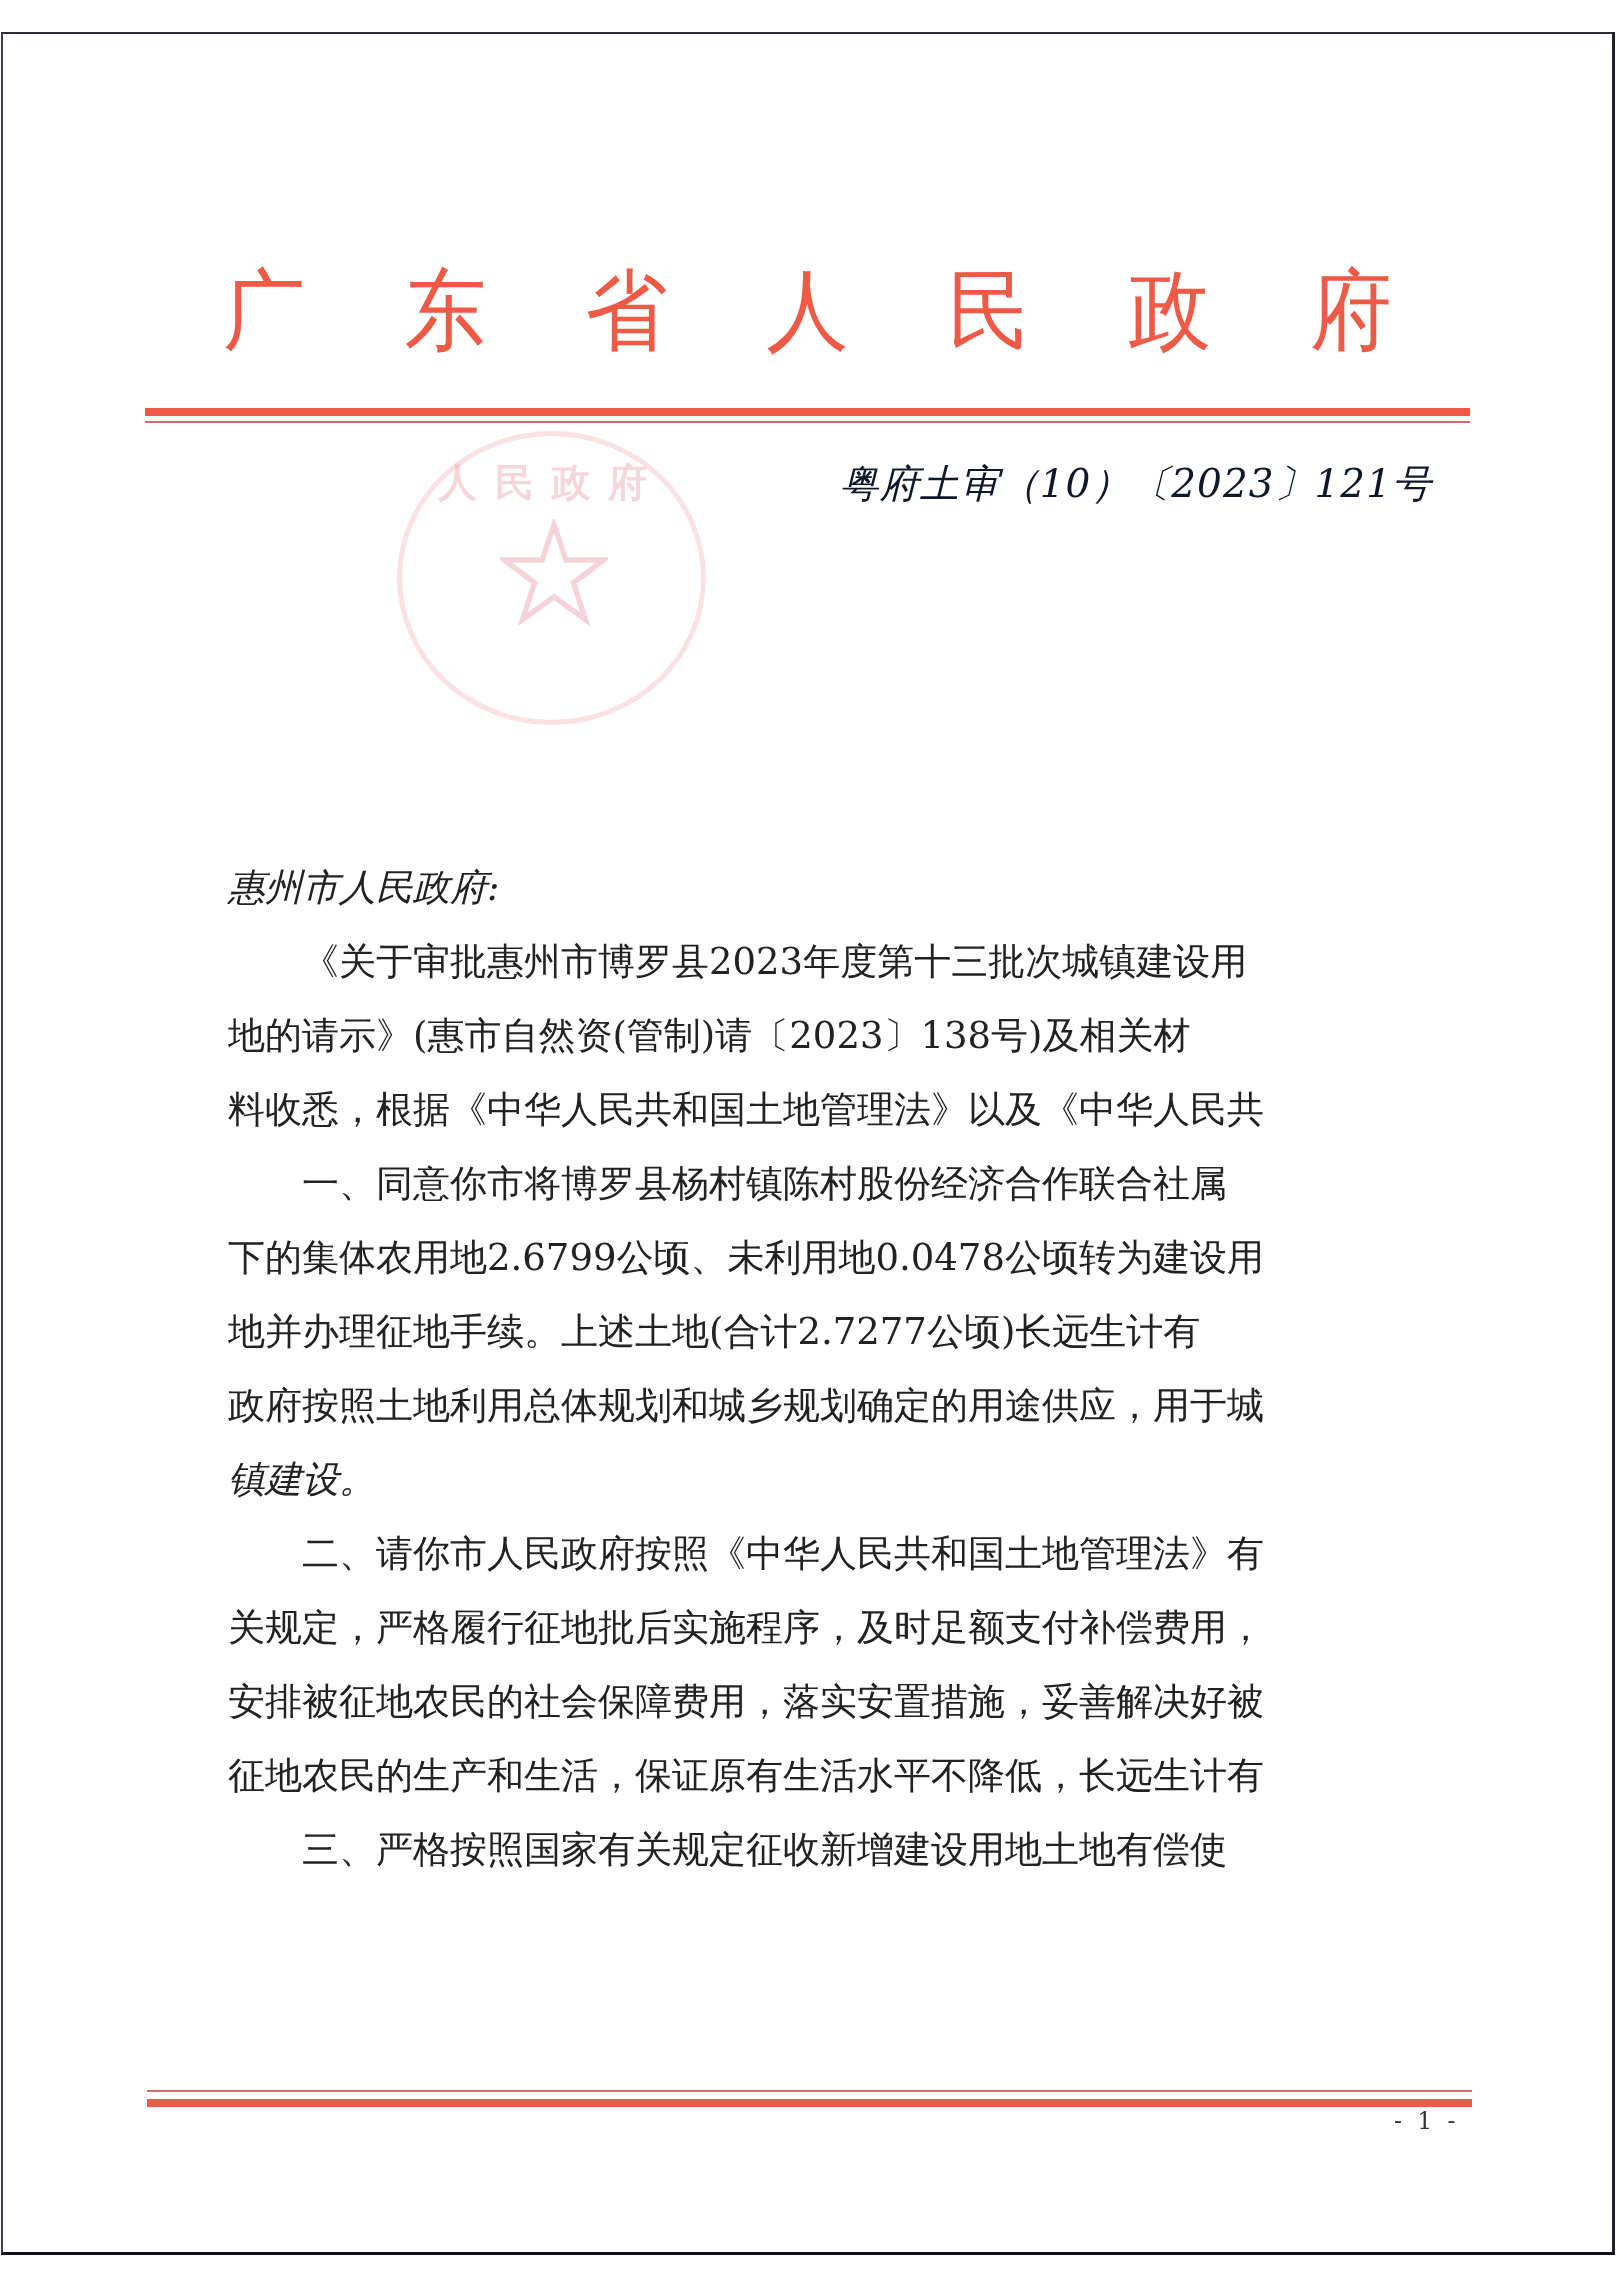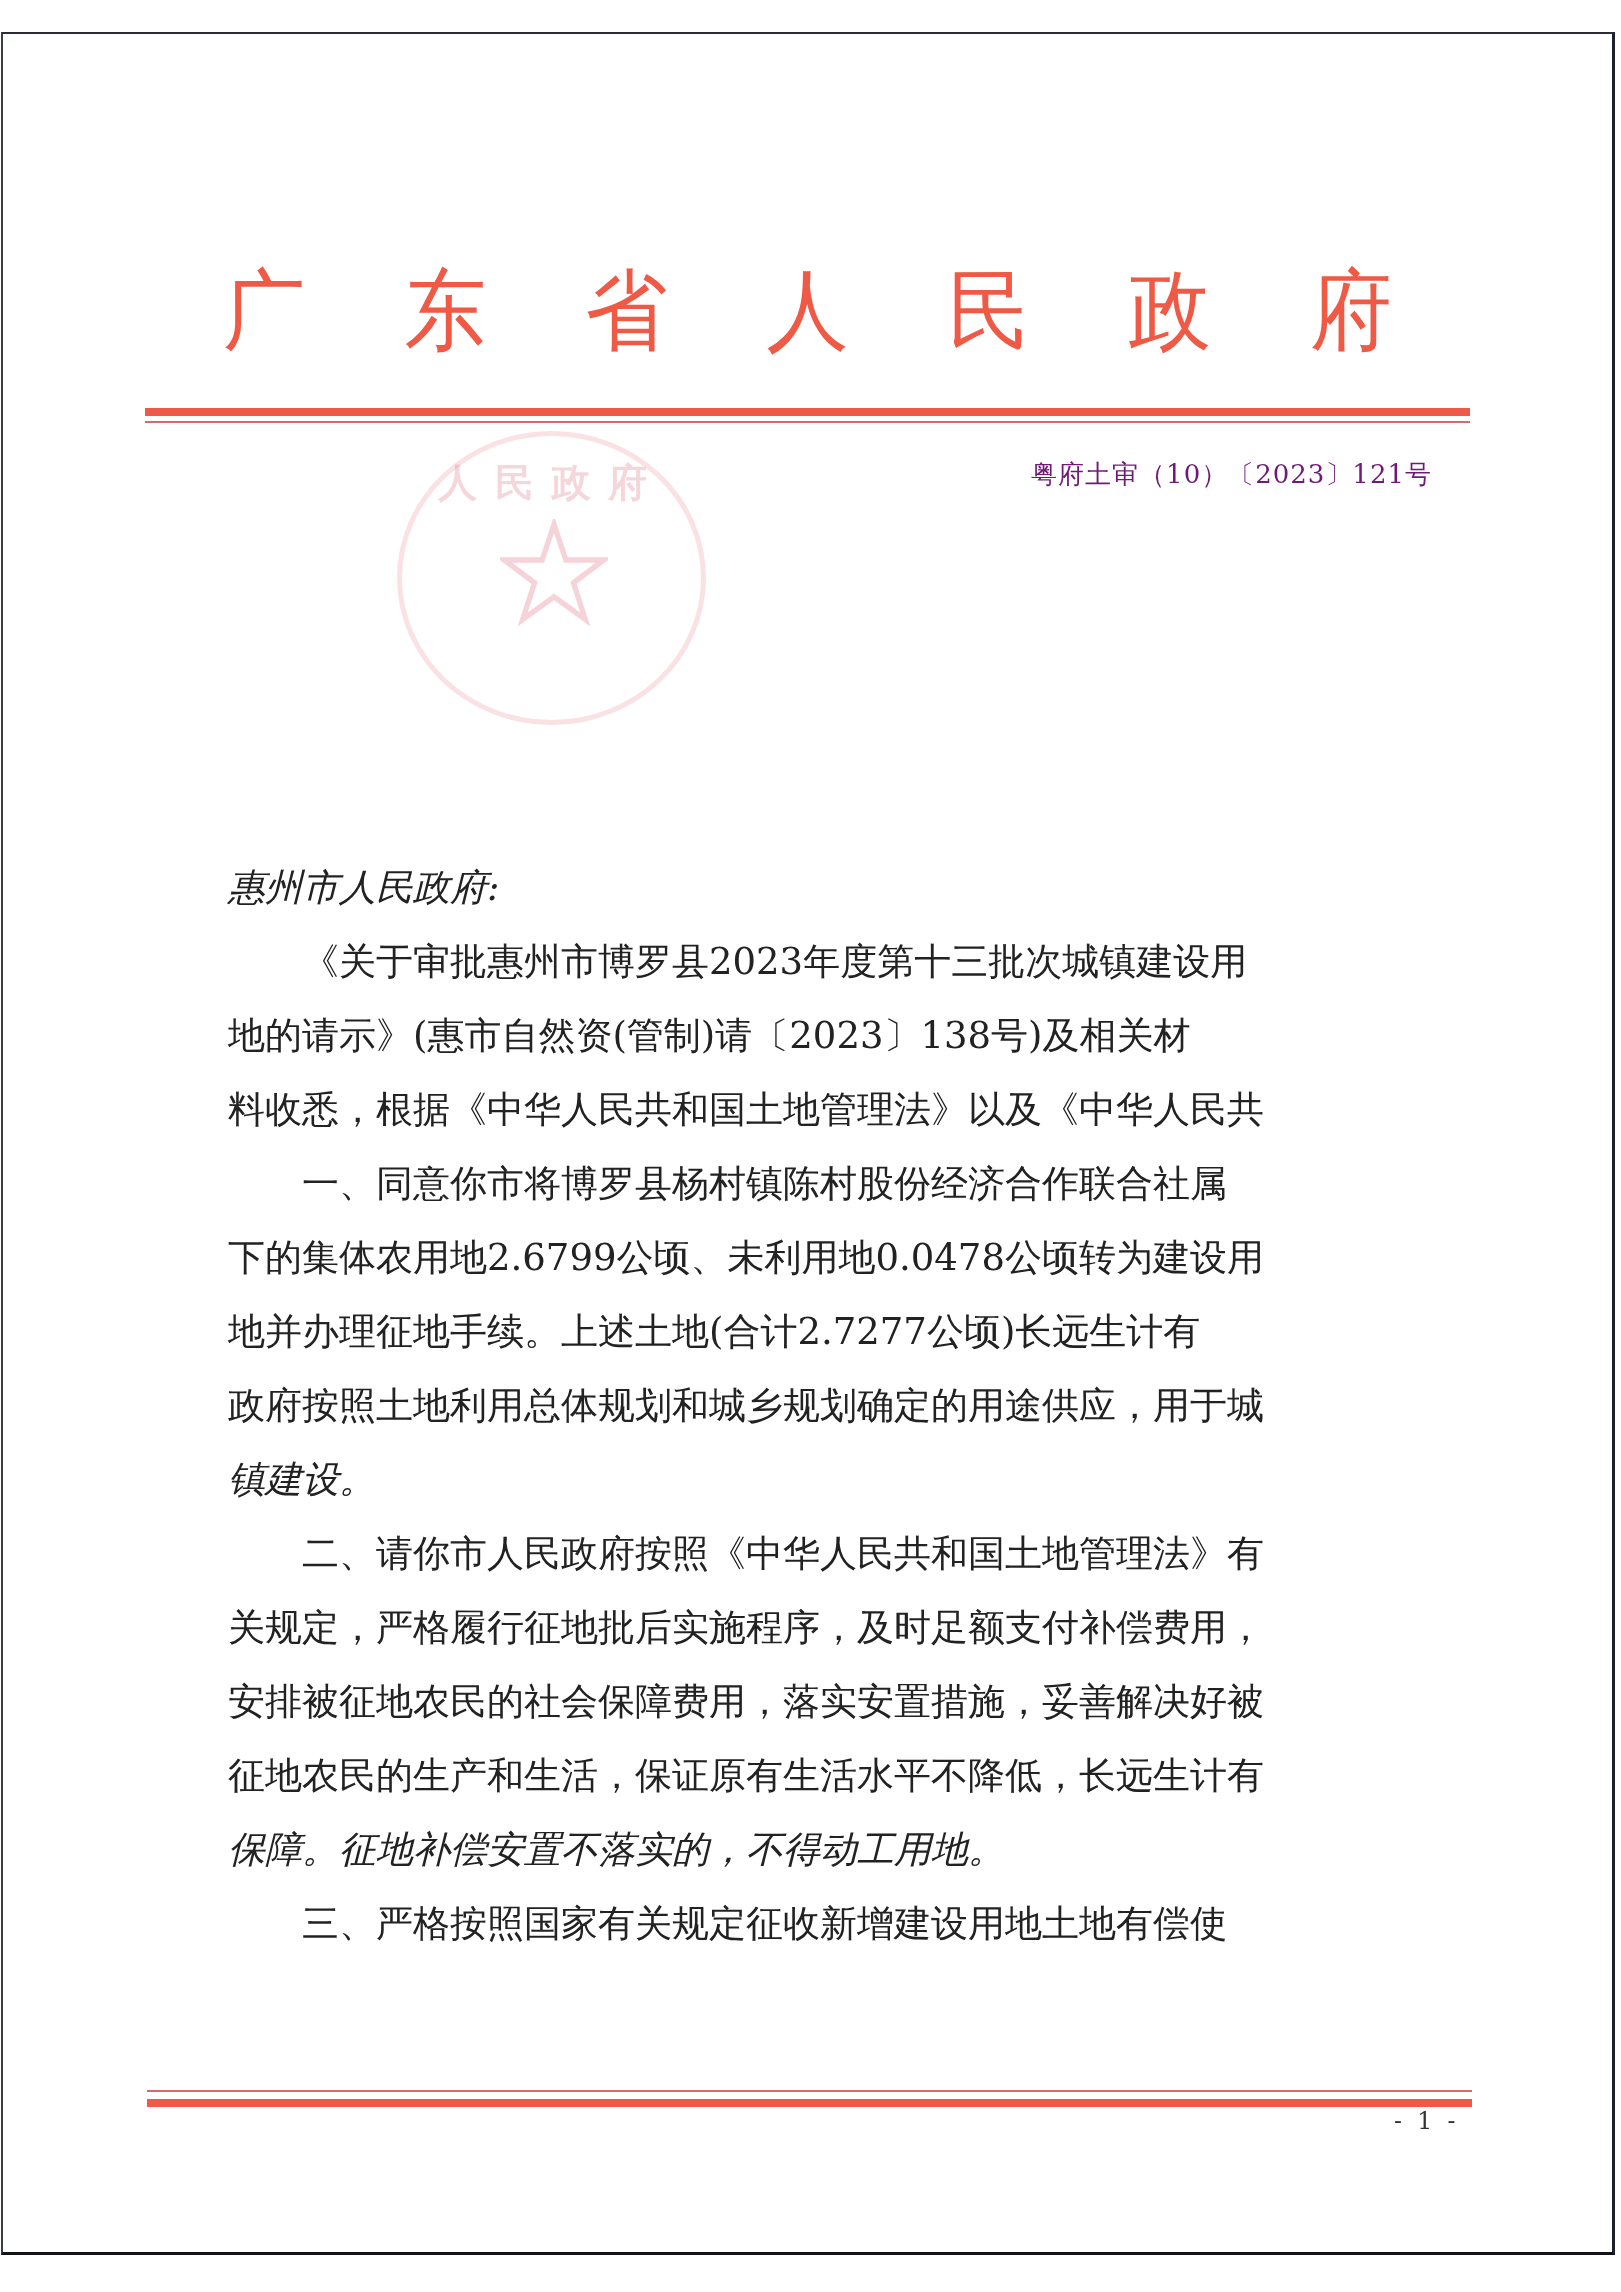--- a/index.html
+++ b/index.html
@@ -54,24 +54,25 @@
   }
   .rule-thin {
     position: absolute;
     height: 2px;
     background: #d86a6a;
   }
   .doc-number {
     position: absolute;
     right: 189px;
     top: 457px;
-    font-size: 26px;
-    color: #701a75;
+    font-size: 39px;
+    color: #0f172a;
     letter-spacing: 1px;
     white-space: nowrap;
+    font-style: italic;
   }
   .seal {
     position: absolute;
     left: 397px;
     top: 431px;
     width: 309px;
     height: 294px;
     border-radius: 50%;
     border: 5.9px solid rgba(230, 120, 130, 0.22);
     box-sizing: border-box;
@@ -181,21 +182,20 @@
   <div class="line indent">一、同意你市将博罗县杨村镇陈村股份经济合作联合社属</div>
   <div class="line">下的集体农用地2.6799公顷、未利用地0.0478公顷转为建设用</div>
   <div class="line">地并办理征地手续。上述土地(合计2.7277公顷)长远生计有</div>
   <div class="line">政府按照土地利用总体规划和城乡规划确定的用途供应，用于城</div>
   <div class="line left">镇建设。</div>
 
   <div class="line indent">二、请你市人民政府按照《中华人民共和国土地管理法》有</div>
   <div class="line">关规定，严格履行征地批后实施程序，及时足额支付补偿费用，</div>
   <div class="line">安排被征地农民的社会保障费用，落实安置措施，妥善解决好被</div>
   <div class="line">征地农民的生产和生活，保证原有生活水平不降低，长远生计有</div>
-  <div class="line left">保障。征地补偿安置不落实的，不得动工用地。</div>
 
   <div class="line indent">三、严格按照国家有关规定征收新增建设用地土地有偿使</div>
 </div>
 
 <div class="rule-thin" style="left:147px; width:1325px; top:2090px;"></div>
 <div class="rule-thick" style="left:147px; width:1325px; top:2099px;"></div>
 
 <div class="page-num">- 1 -</div>
 
 

